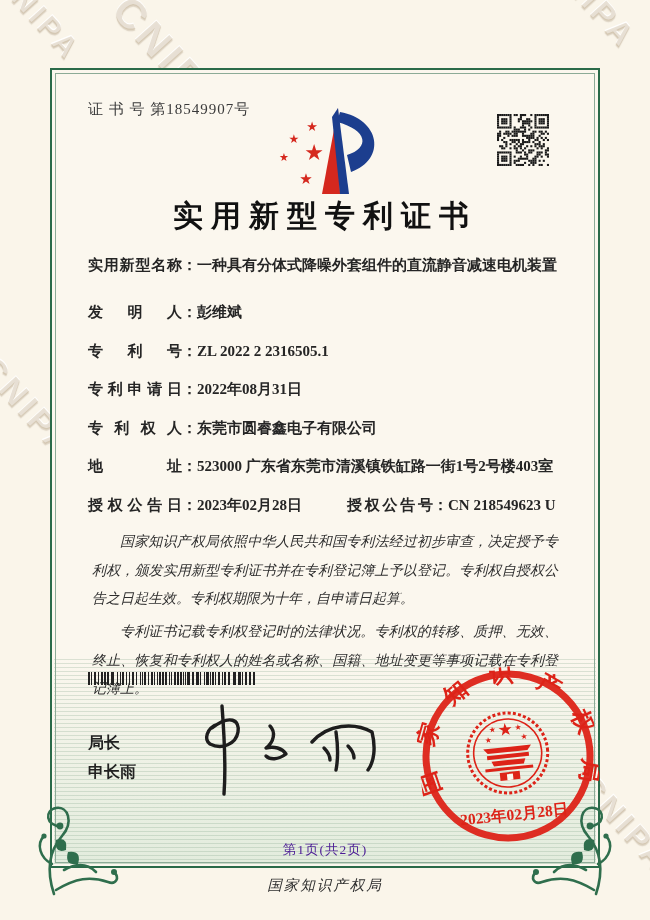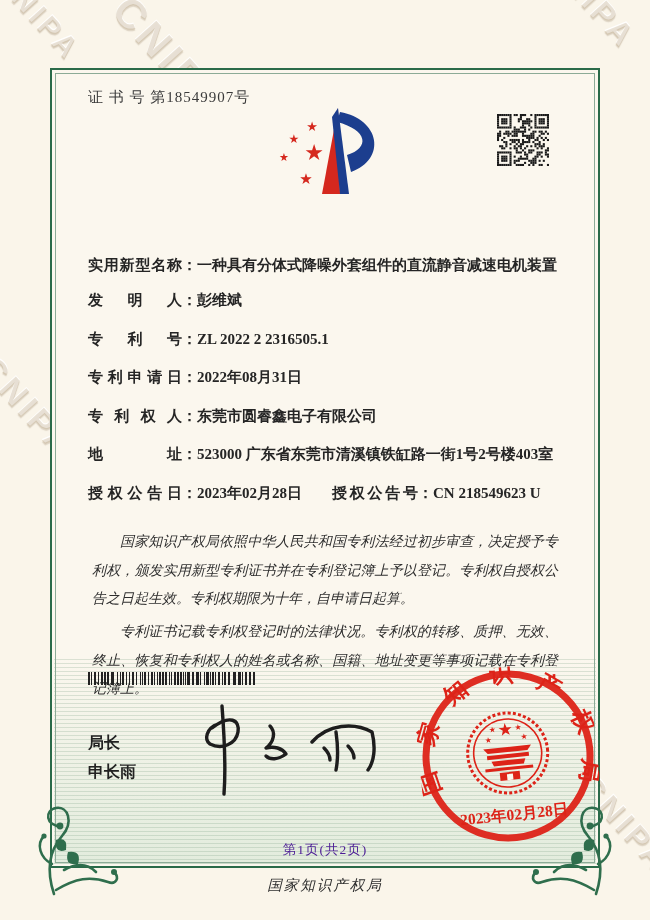--- a/index.html
+++ b/index.html
@@ -16,33 +16,33 @@
   .frame{position:absolute;left:50px;top:68px;width:550px;height:800px;
          border:2.5px solid #2a6a49;box-sizing:border-box;background:#fbf7ee;}
   .frame-inner{position:absolute;left:3px;top:3px;right:3px;bottom:3px;
          border:1.5px solid #8cab97;pointer-events:none;}
   .guilloche{position:absolute;left:2px;right:2px;bottom:2px;height:205px;
      background:
        repeating-linear-gradient(0deg, rgba(104,146,116,0.22) 0 1px, rgba(104,146,116,0) 1px 4px),
        linear-gradient(to top, rgba(222,234,218,0.85), rgba(222,234,218,0));
      pointer-events:none;}
 
-  .certno{position:absolute;left:88px;top:88px;font-size:15px;color:#3a3a3a;letter-spacing:1px;}
+  .certno{position:absolute;left:88px;top:100px;font-size:15px;color:#3a3a3a;letter-spacing:1px;}
 
   .title{position:absolute;left:50px;top:196px;width:550px;text-align:center;
          font-size:30px;font-weight:bold;color:#111;letter-spacing:8px;}
 
   .fields{position:absolute;left:88px;top:254px;width:478px;font-size:15px;color:#252525;font-weight:600;}
   .frow{margin-bottom:15.5px;line-height:23px;white-space:nowrap;}
-  .frow.first{margin-bottom:12px;}
+  .frow.first{margin-bottom:24px;}
   .f-label{display:inline-block;width:94px;text-align:justify;text-align-last:justify;vertical-align:top;}
   .f-label2{display:inline-block;width:86px;text-align:justify;text-align-last:justify;vertical-align:top;}
   .f-colon{display:inline-block;vertical-align:top;}
   .f-value{display:inline-block;vertical-align:top;white-space:normal;max-width:360px;}
-  .grant-group{display:inline-block;margin-left:30px;}
+  .grant-group{display:inline-block;margin-left:45px;}
 
   .bodytext{position:absolute;left:88px;top:524px;width:474px;font-size:14px;line-height:2.05;
             color:#2e2e2e;text-align:justify;font-style:italic;font-weight:500;}
   .bodytext p{margin:4px;text-indent:2em;}
 
   .barcode{position:absolute;left:88px;top:672px;}
 
   .officer{position:absolute;left:88px;top:728px;font-size:16px;color:#222;font-weight:600;line-height:29px;}
   .sign-svg{position:absolute;left:178px;top:698px;}
 
@@ -418,20 +418,21 @@
       <rect x="12.48" y="47.84" width="2.08" height="2.08" fill="#1a1a1a"></rect>
       <rect x="0" y="49.92" width="2.08" height="2.08" fill="#1a1a1a"></rect>
       <rect x="2.08" y="49.92" width="2.08" height="2.08" fill="#1a1a1a"></rect>
       <rect x="4.16" y="49.92" width="2.08" height="2.08" fill="#1a1a1a"></rect>
       <rect x="6.24" y="49.92" width="2.08" height="2.08" fill="#1a1a1a"></rect>
       <rect x="8.32" y="49.92" width="2.08" height="2.08" fill="#1a1a1a"></rect>
       <rect x="10.4" y="49.92" width="2.08" height="2.08" fill="#1a1a1a"></rect>
       <rect x="12.48" y="49.92" width="2.08" height="2.08" fill="#1a1a1a"></rect>
     </svg>
 
+  <div class="title">实用新型专利证书</div>
 
   <div class="fields">
     <div class="frow first">
       <span class="f-label">实用新型名称</span><span class="f-colon">：</span><span class="f-value">一种具有分体式降噪外套组件的直流静音减速电机装置</span>
     </div>
     <div class="frow">
       <span class="f-label">发明人</span><span class="f-colon">：</span><span class="f-value">彭维斌</span>
     </div>
     <div class="frow">
       <span class="f-label">专利号</span><span class="f-colon">：</span><span class="f-value">ZL 2022 2 2316505.1</span>

